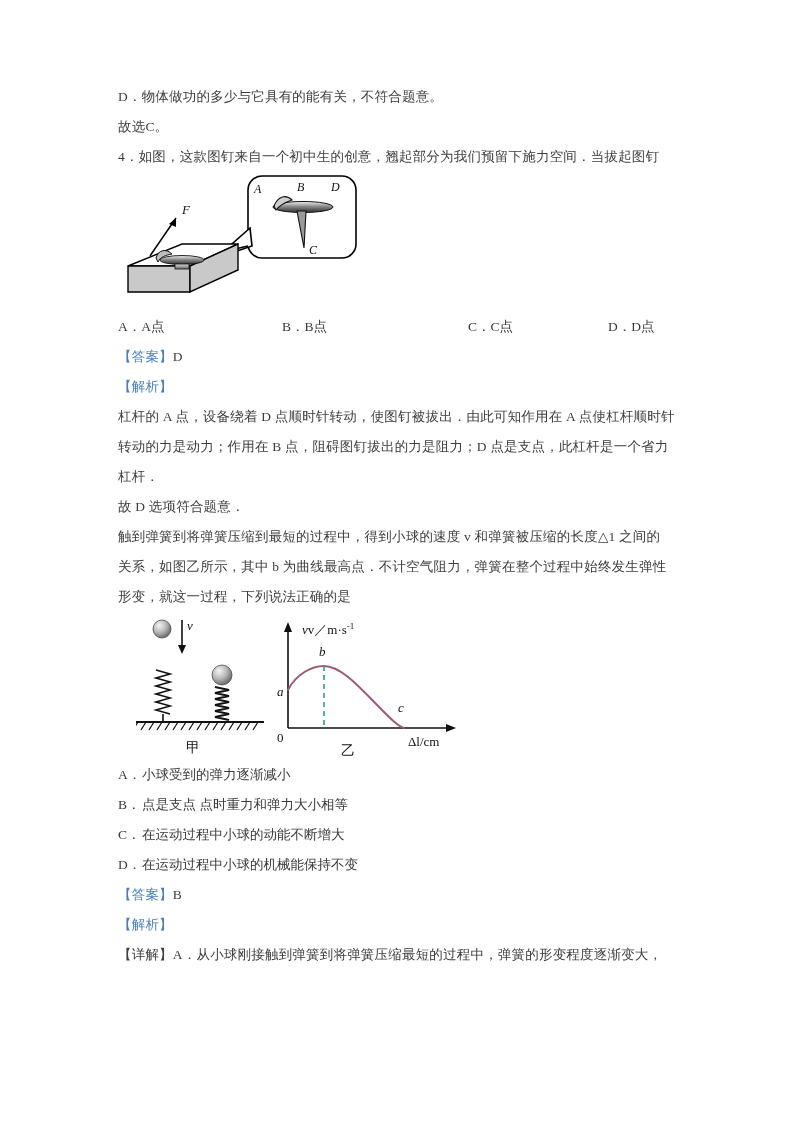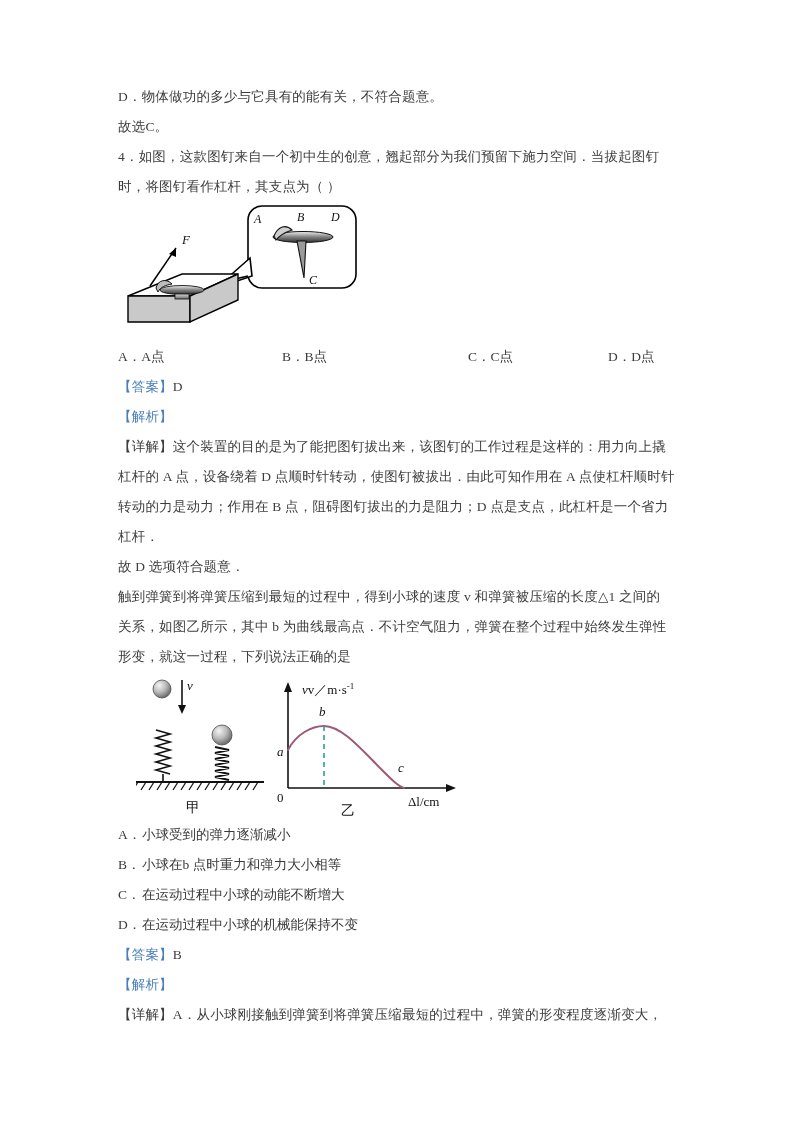--- a/index.html
+++ b/index.html
@@ -58,21 +58,20 @@
 </head>
 <body>
 
 <div class="page">
   <div class="content">
 
     <div class="line">D．物体做功的多少与它具有的能有关，不符合题意。</div>
     <div class="line">故选C。</div>
 
     <div class="line">4．如图，这款图钉来自一个初中生的创意，翘起部分为我们预留下施力空间．当拔起图钉</div>
-    <div class="line">时，将图钉看作杠杆，其支点为（      ）</div>
 
     <div class="fig-thumbtack">
       <svg width="260" height="140" viewBox="0 0 260 140">
         <defs>
           <linearGradient id="tackHead" x1="0" y1="0" x2="0" y2="1">
             <stop offset="0%" stop-color="#efefef"></stop>
             <stop offset="45%" stop-color="#8e8e8e"></stop>
             <stop offset="100%" stop-color="#2f2f2f"></stop>
           </linearGradient>
           <linearGradient id="tackHead2" x1="0" y1="0" x2="0" y2="1">
@@ -128,23 +127,20 @@
       <span class="opt-col opt-d">D．D点</span>
     </div>
 
     <div class="line">
       <span class="blue">【答案】</span><span>D</span>
     </div>
     <div class="line">
       <span class="blue">【解析】</span>
     </div>
 
-    <div class="line">
-      <span>【详解】</span><span>这个装置的目的是为了能把图钉拔出来，该图钉的工作过程是这样的：用力向上撬</span>
-    </div>
     <div class="line">杠杆的 A 点，设备绕着 D 点顺时针转动，使图钉被拔出．由此可知作用在 A 点使杠杆顺时针</div>
     <div class="line">转动的力是动力；作用在 B 点，阻碍图钉拔出的力是阻力；D 点是支点，此杠杆是一个省力</div>
     <div class="line">杠杆．</div>
     <div class="line">故 D 选项符合题意．</div>
 
     <div class="line">触到弹簧到将弹簧压缩到最短的过程中，得到小球的速度 v 和弹簧被压缩的长度△1 之间的</div>
     <div class="line">关系，如图乙所示，其中 b 为曲线最高点．不计空气阻力，弹簧在整个过程中始终发生弹性</div>
     <div class="line">形变，就这一过程，下列说法正确的是</div>
 
     <div class="fig-spring">
@@ -216,21 +212,21 @@
         <text x="262" y="100" font-family="'Liberation Serif',serif" font-style="italic" font-size="13" fill="#111">c</text>
 
         <text x="212" y="143" font-family="'Liberation Sans',sans-serif" font-size="14" fill="#111" text-anchor="middle">乙</text>
       </svg>
     </div>
 
     <div class="optlist-item">
       <span class="lab">A．</span><span>小球受到的弹力逐渐减小</span>
     </div>
     <div class="optlist-item">
-      <span class="lab">B．</span><span>小球在b 点时重力和弹力大小相等</span>
+      <span class="lab">B．</span><span>点是支点 点时重力和弹力大小相等</span>
     </div>
     <div class="optlist-item">
       <span class="lab">C．</span><span>在运动过程中小球的动能不断增大</span>
     </div>
     <div class="optlist-item">
       <span class="lab">D．</span><span>在运动过程中小球的机械能保持不变</span>
     </div>
 
     <div class="line">
       <span class="blue">【答案】</span><span>B</span>

